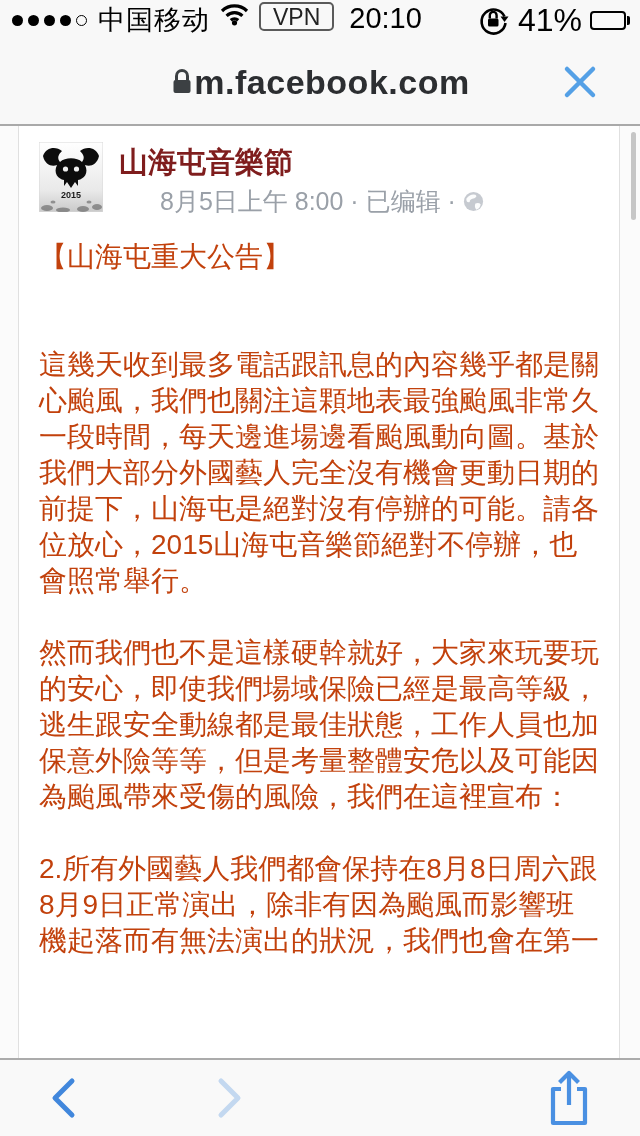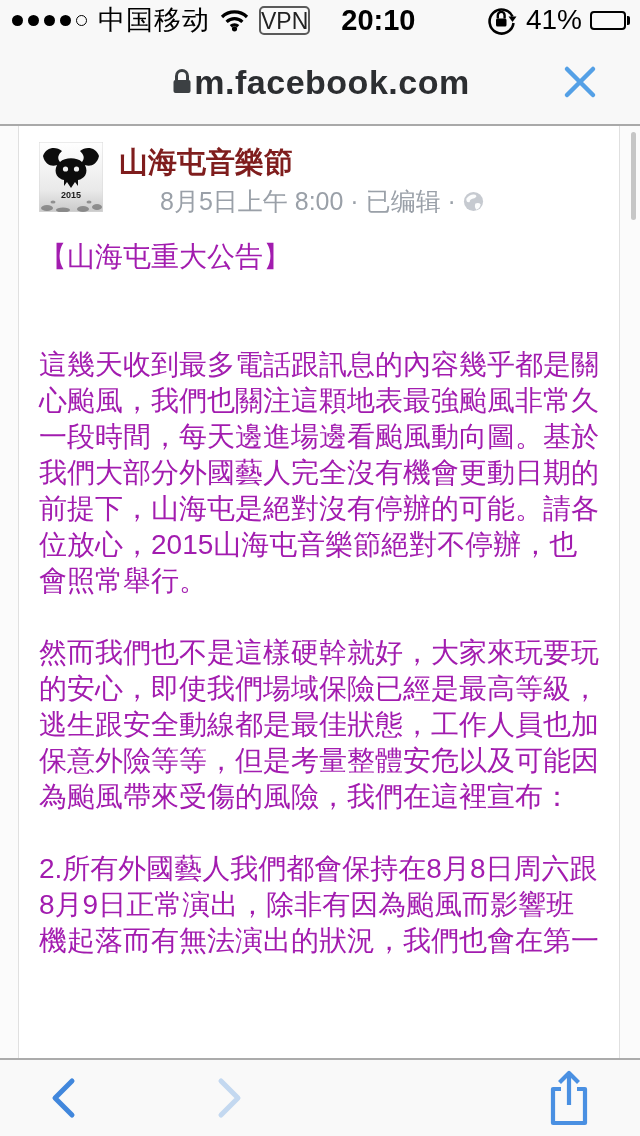--- a/index.html
+++ b/index.html
@@ -3,31 +3,31 @@
 <meta charset="utf-8">
 <style>
   html,body{margin:0;padding:0;background:#fff;}
   body{width:640px;height:1136px;position:relative;overflow:hidden;
        font-family:"Liberation Sans",sans-serif;-webkit-font-smoothing:antialiased;}
   .screen{position:absolute;inset:0;}
 
   
   .status-bar{position:absolute;top:0;left:0;width:640px;height:40px;background:#f8f8f8;
               display:flex;align-items:center;justify-content:space-between;color:#000;}
-  .sb-left{display:flex;align-items:center;gap:9px;padding-left:12px;}
+  .sb-left{display:flex;gap:9px;padding-left:12px;}
   .sb-right{display:flex;align-items:center;gap:8px;padding-right:10px;}
   .signal{display:flex;align-items:center;gap:5px;margin-right:2px;}
   .signal i{width:11px;height:11px;border-radius:50%;display:block;}
   .signal i.on{background:#000;}
   .signal i.off{background:transparent;border:1.5px solid #000;box-sizing:border-box;}
   .carrier{font-size:27px;letter-spacing:1px;}
   .vpn-badge{font-size:23px;color:#222;border:2px solid #5a5a5a;border-radius:5px;
-             padding:0 0;line-height:27px;height:29px;box-sizing:border-box;}
-  .clock{font-size:29px;font-weight:700;margin-left:22px;}
-  .batt-pct{font-size:28px;}
+             padding:0 12px;line-height:27px;height:29px;box-sizing:border-box;}
+  .clock{font-size:29px;font-weight:400;margin-left:6px;}
+  .batt-pct{font-size:32px;}
   .battery{display:flex;align-items:center;}
   .batt-body{width:36px;height:19px;border:2px solid #000;border-radius:4px;box-sizing:border-box;padding:1.5px;}
   .batt-fill{height:100%;background:#000;border-radius:1px;}
   .batt-nub{width:3px;height:9px;background:#000;border-radius:0 2px 2px 0;margin-left:1px;}
 
   
   .url-bar{position:absolute;top:40px;left:0;width:640px;height:86px;background:#f8f8f8;
            border-bottom:2px solid #a9a9a9;box-sizing:border-box;}
   .url-center{position:absolute;left:0;right:0;top:0;bottom:0;display:flex;
               align-items:center;justify-content:center;}
@@ -39,21 +39,21 @@
   .content{position:absolute;top:126px;left:0;width:640px;height:932px;background:#fbfbfb;overflow:hidden;}
   .card{margin-left:18px;width:602px;min-height:100%;background:#fff;
         border-left:1px solid #e0e0e0;border-right:1px solid #e0e0e0;box-sizing:border-box;
         padding:0 20px;}
   .post-header{display:flex;padding-top:16px;}
   .avatar{width:64px;height:70px;flex:0 0 64px;cursor:pointer;}
   .head-col{margin-left:16px;padding-top:2px;}
   .author{font-size:29px;line-height:36px;font-weight:700;color:#7f1d1d;cursor:pointer;}
   .meta{margin-top:5px;font-size:25px;color:#9aa0a8;display:flex;align-items:center;gap:6px;cursor:pointer;margin-left:41px;}
   .post-body{margin-top:21px;}
-  .post-body p{margin:0 0 36px 0;font-size:28px;line-height:36px;color:#a21caf;
+  .post-body p{margin:0 0 36px 0;font-size:28px;line-height:36px;color:#c2410c;
                text-align:left;word-break:normal;}
   .post-body p:first-child{margin-bottom:72px;}
   .scroll-thumb{position:absolute;right:4px;top:6px;width:5px;height:88px;background:#c6c6c6;border-radius:3px;}
 
   
   .toolbar{position:absolute;top:1058px;left:0;width:640px;height:78px;background:#f9f9f9;
            border-top:2px solid #ababab;box-sizing:border-box;}
   .tb-back{position:absolute;left:45px;top:14px;cursor:pointer;}
   .tb-fwd{position:absolute;left:212px;top:14px;cursor:pointer;}
   .tb-share{position:absolute;right:48px;top:8px;cursor:pointer;}

